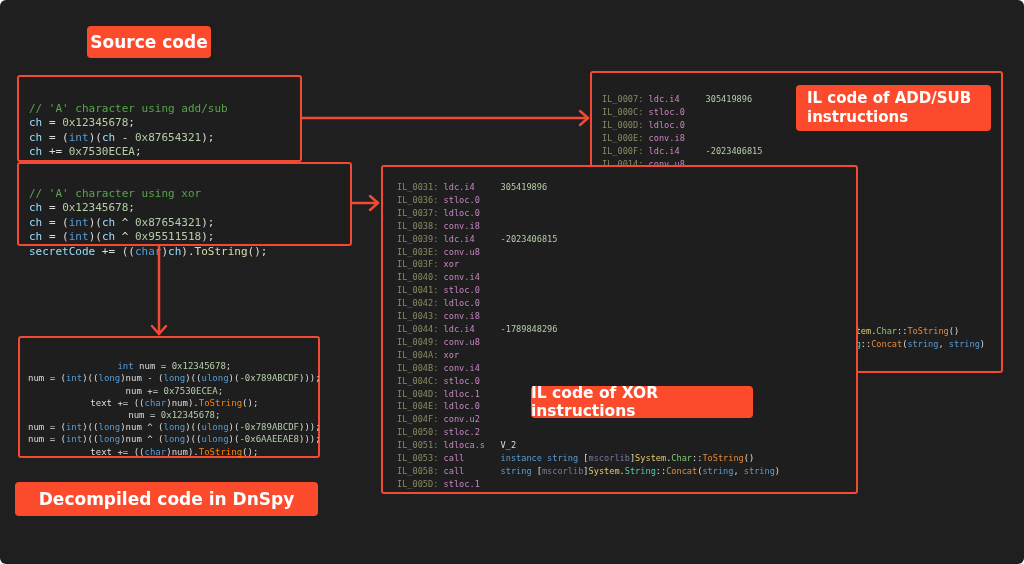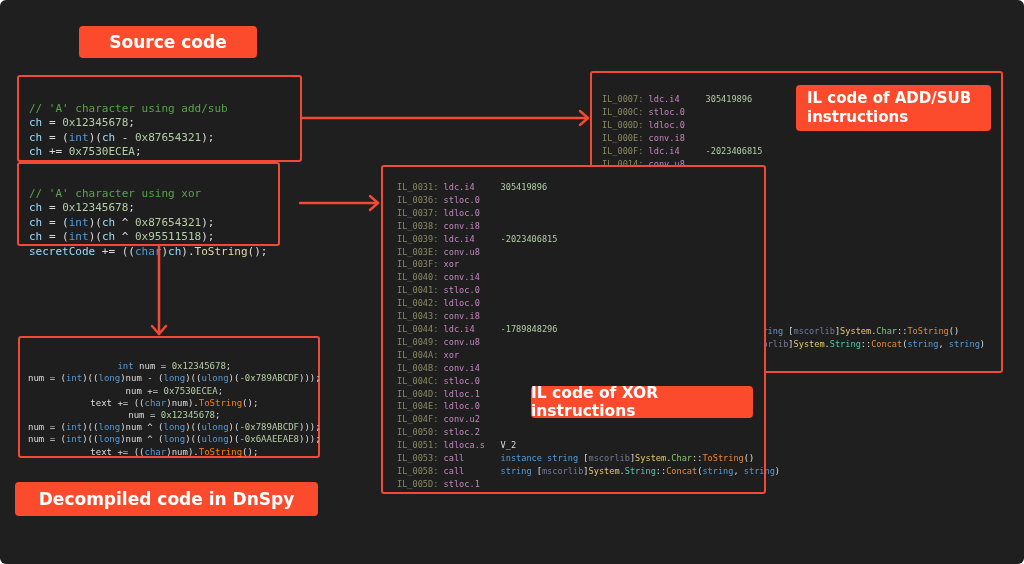--- a/index.html
+++ b/index.html
@@ -60,34 +60,34 @@
       <path d="M700 238 L670 238"></path>
       <path d="M677 231 L670 238 L677 245"></path>
 
       <path d="M498 262 L467 262"></path>
       <path d="M474 255 L467 262 L474 269"></path>
       <path d="M498 351 L467 351"></path>
       <path d="M474 344 L467 351 L474 358"></path>
     </g>
   </svg>
 
-  <div class="label" style="left:79px;top:26px;width:178px;height:32px;font-size:17px;justify-content:center;">
+  <div class="label" style="left:87px;top:26px;width:124px;height:32px;font-size:17px;justify-content:center;">
     <span>Source code</span>
   </div>
 
   <div class="box" style="left:17px;top:75px;width:285px;height:87px;">
     <div class="code src">
 <span class="cm">// 'A' character using add/sub</span>
 <span class="id">ch <span class="pl">=</span> <span class="nu">0x12345678</span><span class="pl">;</span></span>
 <span class="id">ch <span class="pl">= (</span><span class="kw">int</span><span class="pl">)(</span>ch <span class="pl">-</span> <span class="nu">0x87654321</span><span class="pl">);</span></span>
 <span class="id">ch <span class="pl">+=</span> <span class="nu">0x7530ECEA</span><span class="pl">;</span></span>
 <span class="id">secretCode <span class="pl">+= ((</span><span class="kw">char</span><span class="pl">)</span>ch<span class="pl">).</span><span class="me">ToString</span><span class="pl">();</span></span></div>
   </div>
 
-  <div class="box" style="left:17px;top:162px;width:263px;height:84px;padding-left:36px;">
+  <div class="box" style="left:17px;top:162px;width:335px;height:84px;padding-left:36px;">
     <div class="code src" style="top:8px;">
 <span class="cm">// 'A' character using xor</span>
 <span class="id">ch <span class="pl">=</span> <span class="nu">0x12345678</span><span class="pl">;</span></span>
 <span class="id">ch <span class="pl">= (</span><span class="kw">int</span><span class="pl">)(</span>ch <span class="pl">^</span> <span class="nu">0x87654321</span><span class="pl">);</span></span>
 <span class="id">ch <span class="pl">= (</span><span class="kw">int</span><span class="pl">)(</span>ch <span class="pl">^</span> <span class="nu">0x95511518</span><span class="pl">);</span></span>
 <span class="id">secretCode <span class="pl">+= ((</span><span class="kw">char</span><span class="pl">)</span>ch<span class="pl">).</span><span class="me">ToString</span><span class="pl">();</span></span></div>
   </div>
 
   <div class="box" style="left:18px;top:336px;width:302px;height:122px;">
     <div class="code dec">
@@ -109,21 +109,21 @@
     <div class="code il" id="il-addsub" style="left:10px;top:20px;"><div><span class="addr">IL_0007:</span> <span class="op">ldc.i4    </span> <span><span class="ilnum">305419896</span></span></div><div><span class="addr">IL_000C:</span> <span class="op">stloc.0   </span></div><div><span class="addr">IL_000D:</span> <span class="op">ldloc.0   </span></div><div><span class="addr">IL_000E:</span> <span class="op">conv.i8   </span></div><div><span class="addr">IL_000F:</span> <span class="op">ldc.i4    </span> <span><span class="ilnum">-2023406815</span></span></div><div><span class="addr">IL_0014:</span> <span class="op">conv.u8   </span></div><div><span class="addr">IL_0015:</span> <span class="op">sub       </span></div><div><span class="addr">IL_0016:</span> <span class="op">conv.i4   </span></div><div><span class="addr">IL_0017:</span> <span class="op">stloc.0   </span></div><div><span class="addr">IL_0018:</span> <span class="op">ldloc.0   </span></div><div><span class="addr">IL_0019:</span> <span class="op">ldc.i4    </span> <span><span class="ilnum">1966140650</span></span></div><div><span class="addr">IL_001E:</span> <span class="op">add       </span></div><div><span class="addr">IL_001F:</span> <span class="op">stloc.0   </span></div><div><span class="addr">IL_0020:</span> <span class="op">ldloc.1   </span></div><div><span class="addr">IL_0021:</span> <span class="op">ldloc.0   </span></div><div><span class="addr">IL_0022:</span> <span class="op">conv.u2   </span></div><div><span class="addr">IL_0023:</span> <span class="op">stloc.2   </span></div><div><span class="addr">IL_0024:</span> <span class="op">ldloca.s  </span> <span><span class="pl">V_2</span></span></div><div><span class="addr">IL_0026:</span> <span class="op">call      </span> <span><span class="ty">instance string </span><span class="pl">[</span><span class="gr">mscorlib</span><span class="pl">]</span><span class="ye">System</span><span class="pl">.</span><span class="ch">Char</span><span class="pl">::</span><span class="fn">ToString</span><span class="pl">()</span></span></div><div><span class="addr">IL_002B:</span> <span class="op">call      </span> <span><span class="ty">string </span><span class="pl">[</span><span class="gr">mscorlib</span><span class="pl">]</span><span class="ye">System</span><span class="pl">.</span><span class="tg">String</span><span class="pl">::</span><span class="fn">Concat</span><span class="pl">(</span><span class="ty">string</span><span class="pl">, </span><span class="ty">string</span><span class="pl">)</span></span></div><div><span class="addr">IL_0030:</span> <span class="op">stloc.1   </span></div></div>
   </div>
 
   <div class="label" style="left:796px;top:85px;width:195px;height:46px;font-size:15px;line-height:19px;padding-left:11px;">
     <span>
       <span>IL code of ADD/SUB</span><br>
       <span>instructions</span>
     </span>
   </div>
 
-  <div class="box" style="left:381px;top:165px;width:385px;height:329px;padding-left:40px;">
+  <div class="box" style="left:381px;top:165px;width:477px;height:329px;padding-left:40px;">
     <div class="code il" id="il-xor" style="left:14px;top:14px;"><div><span class="addr">IL_0031:</span> <span class="op">ldc.i4    </span> <span><span class="ilnum">305419896</span></span></div><div><span class="addr">IL_0036:</span> <span class="op">stloc.0   </span></div><div><span class="addr">IL_0037:</span> <span class="op">ldloc.0   </span></div><div><span class="addr">IL_0038:</span> <span class="op">conv.i8   </span></div><div><span class="addr">IL_0039:</span> <span class="op">ldc.i4    </span> <span><span class="ilnum">-2023406815</span></span></div><div><span class="addr">IL_003E:</span> <span class="op">conv.u8   </span></div><div><span class="addr">IL_003F:</span> <span class="op">xor       </span></div><div><span class="addr">IL_0040:</span> <span class="op">conv.i4   </span></div><div><span class="addr">IL_0041:</span> <span class="op">stloc.0   </span></div><div><span class="addr">IL_0042:</span> <span class="op">ldloc.0   </span></div><div><span class="addr">IL_0043:</span> <span class="op">conv.i8   </span></div><div><span class="addr">IL_0044:</span> <span class="op">ldc.i4    </span> <span><span class="ilnum">-1789848296</span></span></div><div><span class="addr">IL_0049:</span> <span class="op">conv.u8   </span></div><div><span class="addr">IL_004A:</span> <span class="op">xor       </span></div><div><span class="addr">IL_004B:</span> <span class="op">conv.i4   </span></div><div><span class="addr">IL_004C:</span> <span class="op">stloc.0   </span></div><div><span class="addr">IL_004D:</span> <span class="op">ldloc.1   </span></div><div><span class="addr">IL_004E:</span> <span class="op">ldloc.0   </span></div><div><span class="addr">IL_004F:</span> <span class="op">conv.u2   </span></div><div><span class="addr">IL_0050:</span> <span class="op">stloc.2   </span></div><div><span class="addr">IL_0051:</span> <span class="op">ldloca.s  </span> <span><span class="pl">V_2</span></span></div><div><span class="addr">IL_0053:</span> <span class="op">call      </span> <span><span class="ty">instance string </span><span class="pl">[</span><span class="gr">mscorlib</span><span class="pl">]</span><span class="ye">System</span><span class="pl">.</span><span class="ch">Char</span><span class="pl">::</span><span class="fn">ToString</span><span class="pl">()</span></span></div><div><span class="addr">IL_0058:</span> <span class="op">call      </span> <span><span class="ty">string </span><span class="pl">[</span><span class="gr">mscorlib</span><span class="pl">]</span><span class="ye">System</span><span class="pl">.</span><span class="tg">String</span><span class="pl">::</span><span class="fn">Concat</span><span class="pl">(</span><span class="ty">string</span><span class="pl">, </span><span class="ty">string</span><span class="pl">)</span></span></div><div><span class="addr">IL_005D:</span> <span class="op">stloc.1   </span></div></div>
   </div>
 
   <div class="label" style="left:531px;top:386px;width:222px;height:32px;font-size:15.5px;justify-content:center;">
     <span>IL code of XOR instructions</span>
   </div>
 
 </div>
 
 </body></html>

